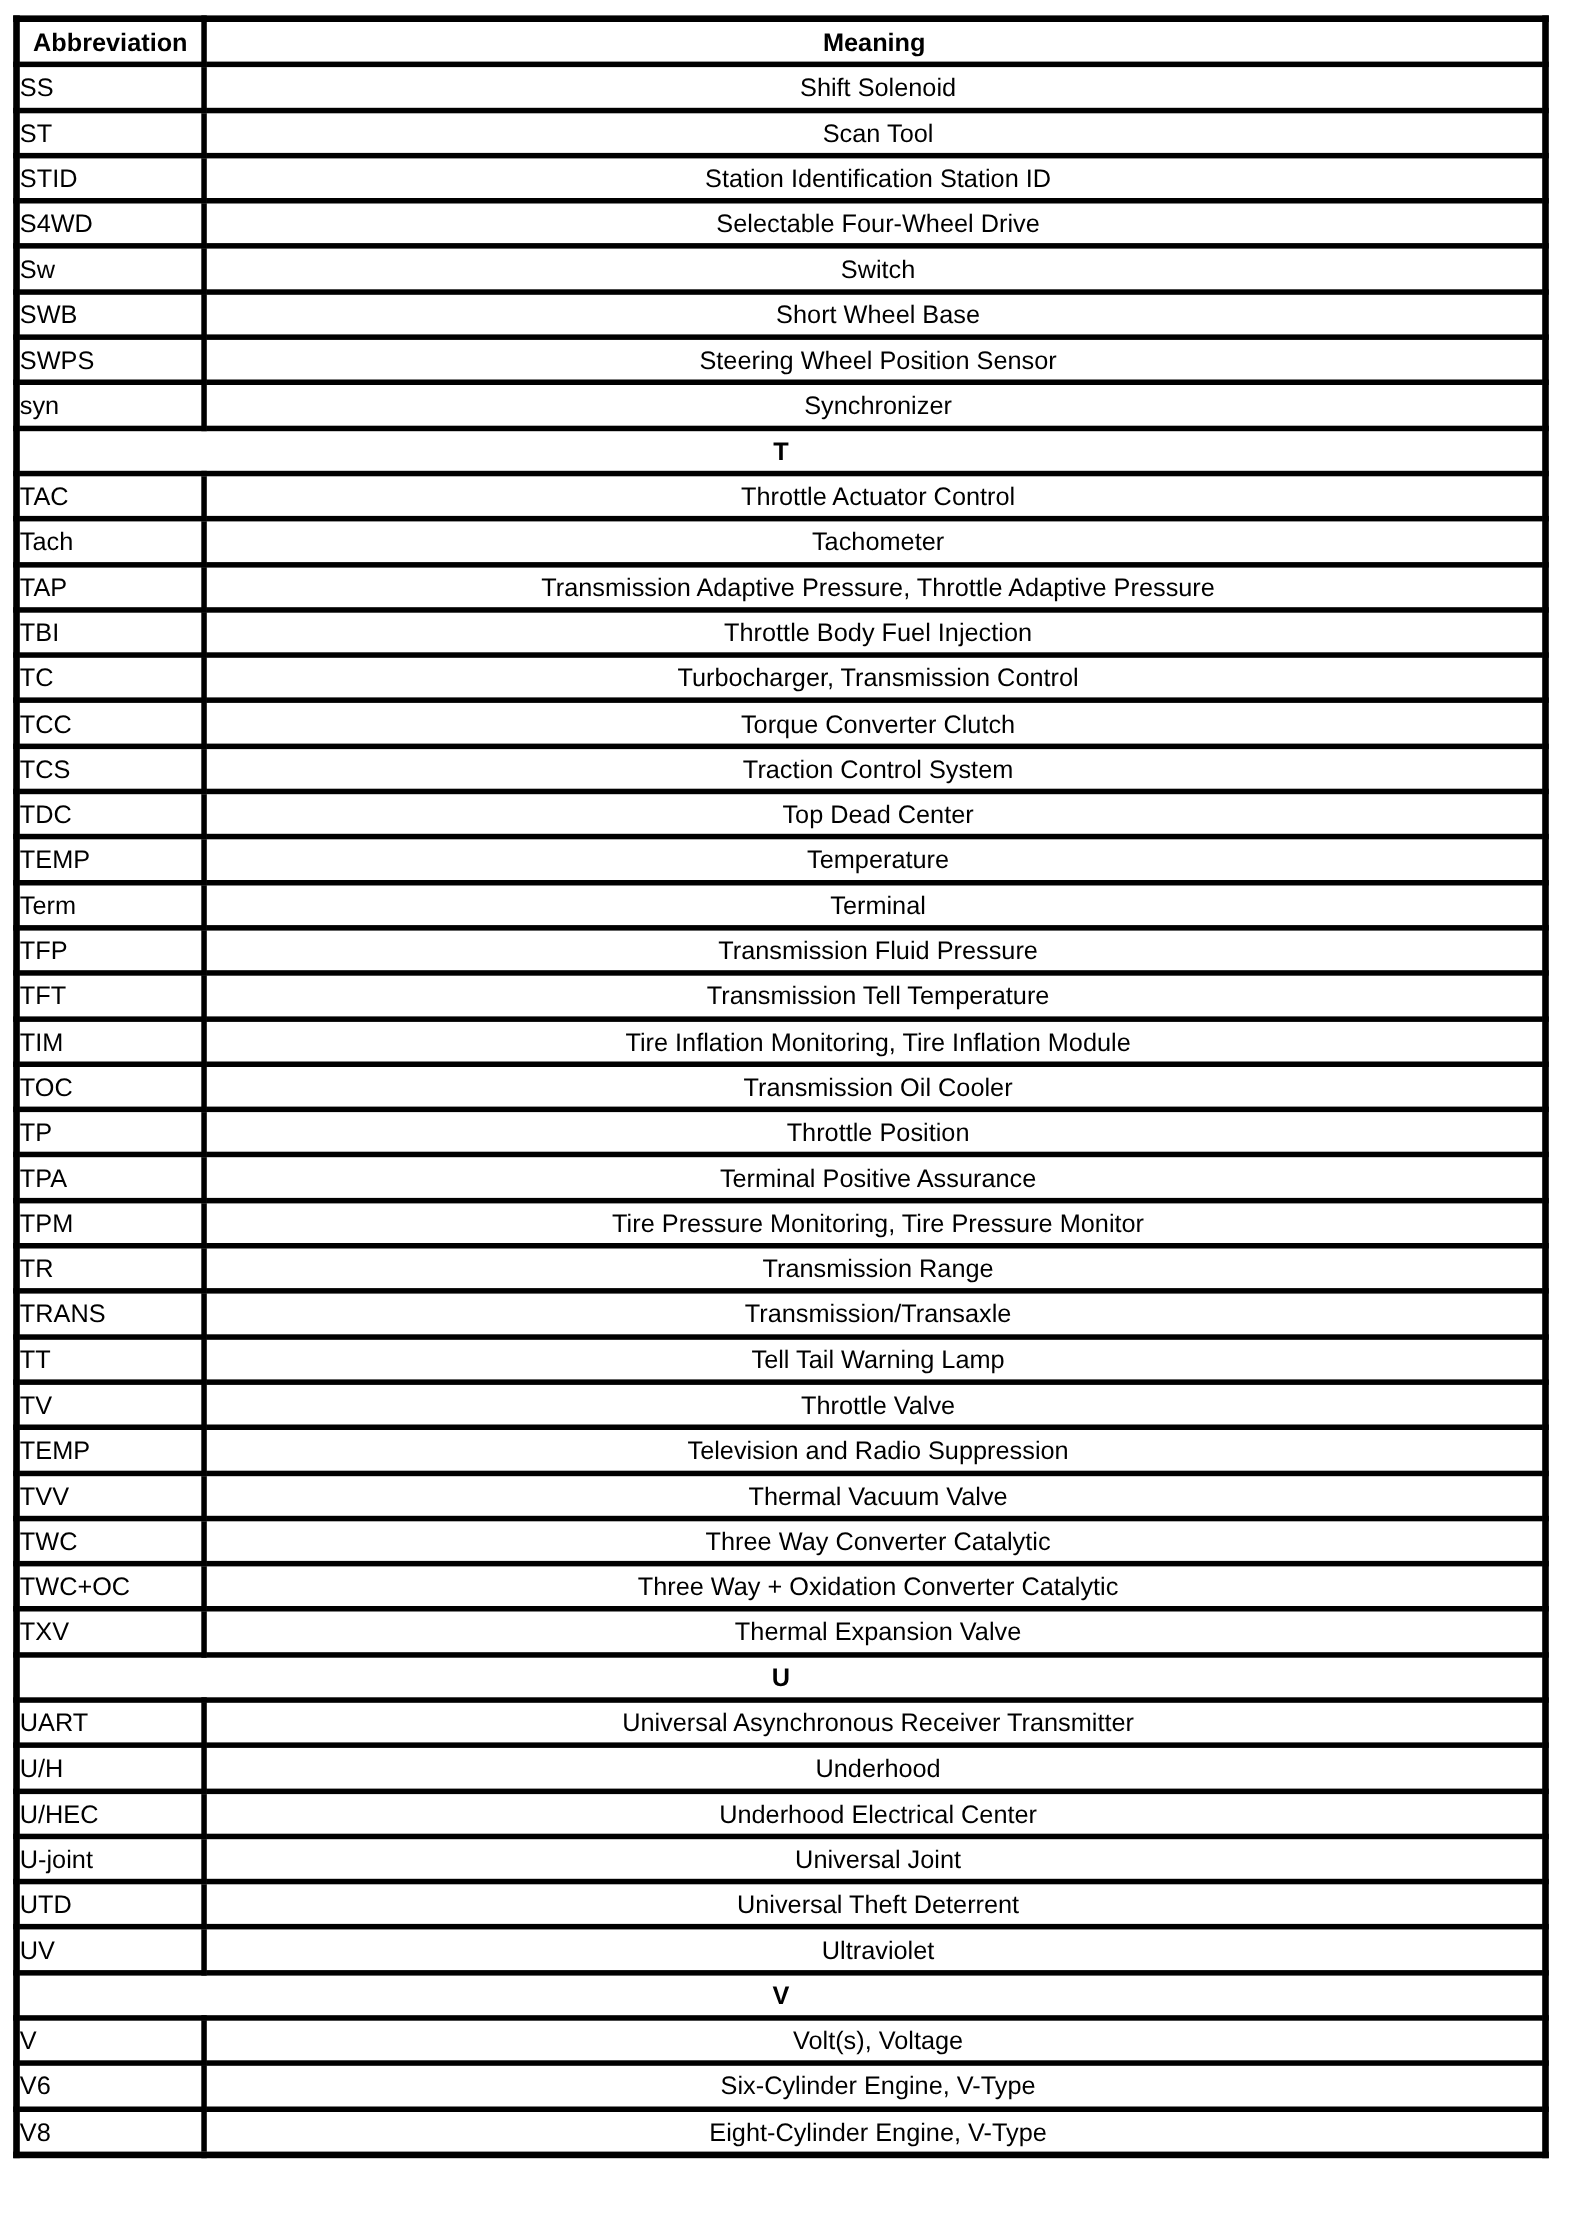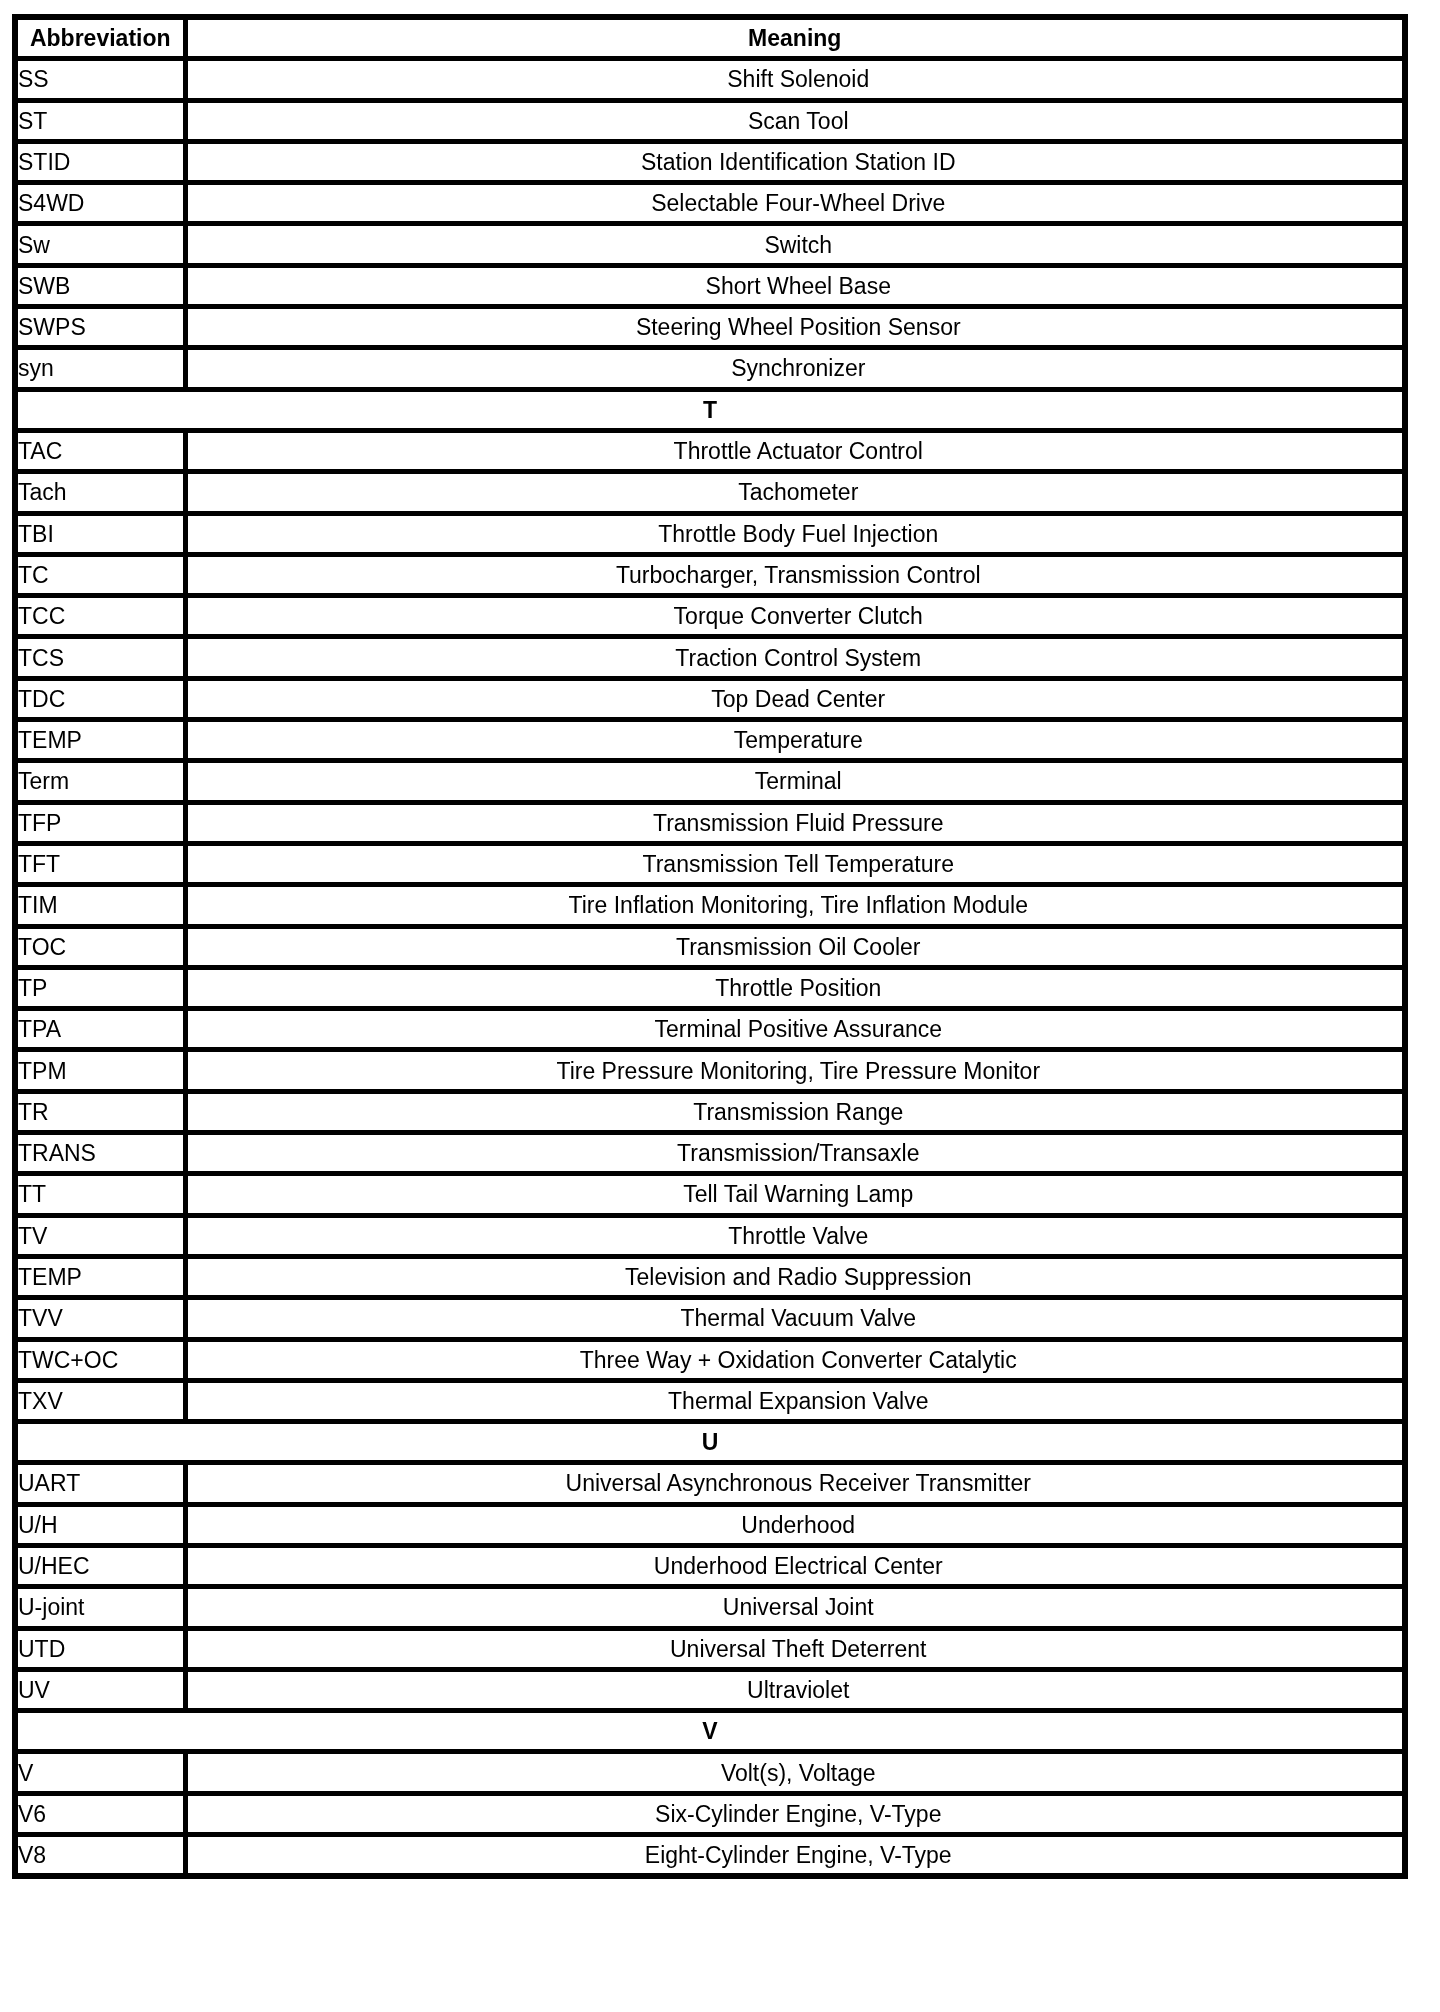--- a/index.html
+++ b/index.html
@@ -108,20 +108,24 @@
         </tr>
         <tr>
           <td class="cell-abbr">TAC</td>
           <td class="cell-meaning">Throttle Actuator Control</td>
         </tr>
         <tr>
           <td class="cell-abbr">Tach</td>
           <td class="cell-meaning">Tachometer</td>
         </tr>
         <tr>
+          <td class="cell-abbr">TAP</td>
+          <td class="cell-meaning">Transmission Adaptive Pressure, Throttle Adaptive Pressure</td>
+        </tr>
+        <tr>
           <td class="cell-abbr">TBI</td>
           <td class="cell-meaning">Throttle Body Fuel Injection</td>
         </tr>
         <tr>
           <td class="cell-abbr">TC</td>
           <td class="cell-meaning">Turbocharger, Transmission Control</td>
         </tr>
         <tr>
           <td class="cell-abbr">TCC</td>
           <td class="cell-meaning">Torque Converter Clutch</td>
@@ -186,20 +190,24 @@
           <td class="cell-abbr">TV</td>
           <td class="cell-meaning">Throttle Valve</td>
         </tr>
         <tr>
           <td class="cell-abbr">TEMP</td>
           <td class="cell-meaning">Television and Radio Suppression</td>
         </tr>
         <tr>
           <td class="cell-abbr">TVV</td>
           <td class="cell-meaning">Thermal Vacuum Valve</td>
+        </tr>
+        <tr>
+          <td class="cell-abbr">TWC</td>
+          <td class="cell-meaning">Three Way Converter Catalytic</td>
         </tr>
         <tr>
           <td class="cell-abbr">TWC+OC</td>
           <td class="cell-meaning">Three Way + Oxidation Converter Catalytic</td>
         </tr>
         <tr>
           <td class="cell-abbr">TXV</td>
           <td class="cell-meaning">Thermal Expansion Valve</td>
         </tr>
         <tr>

